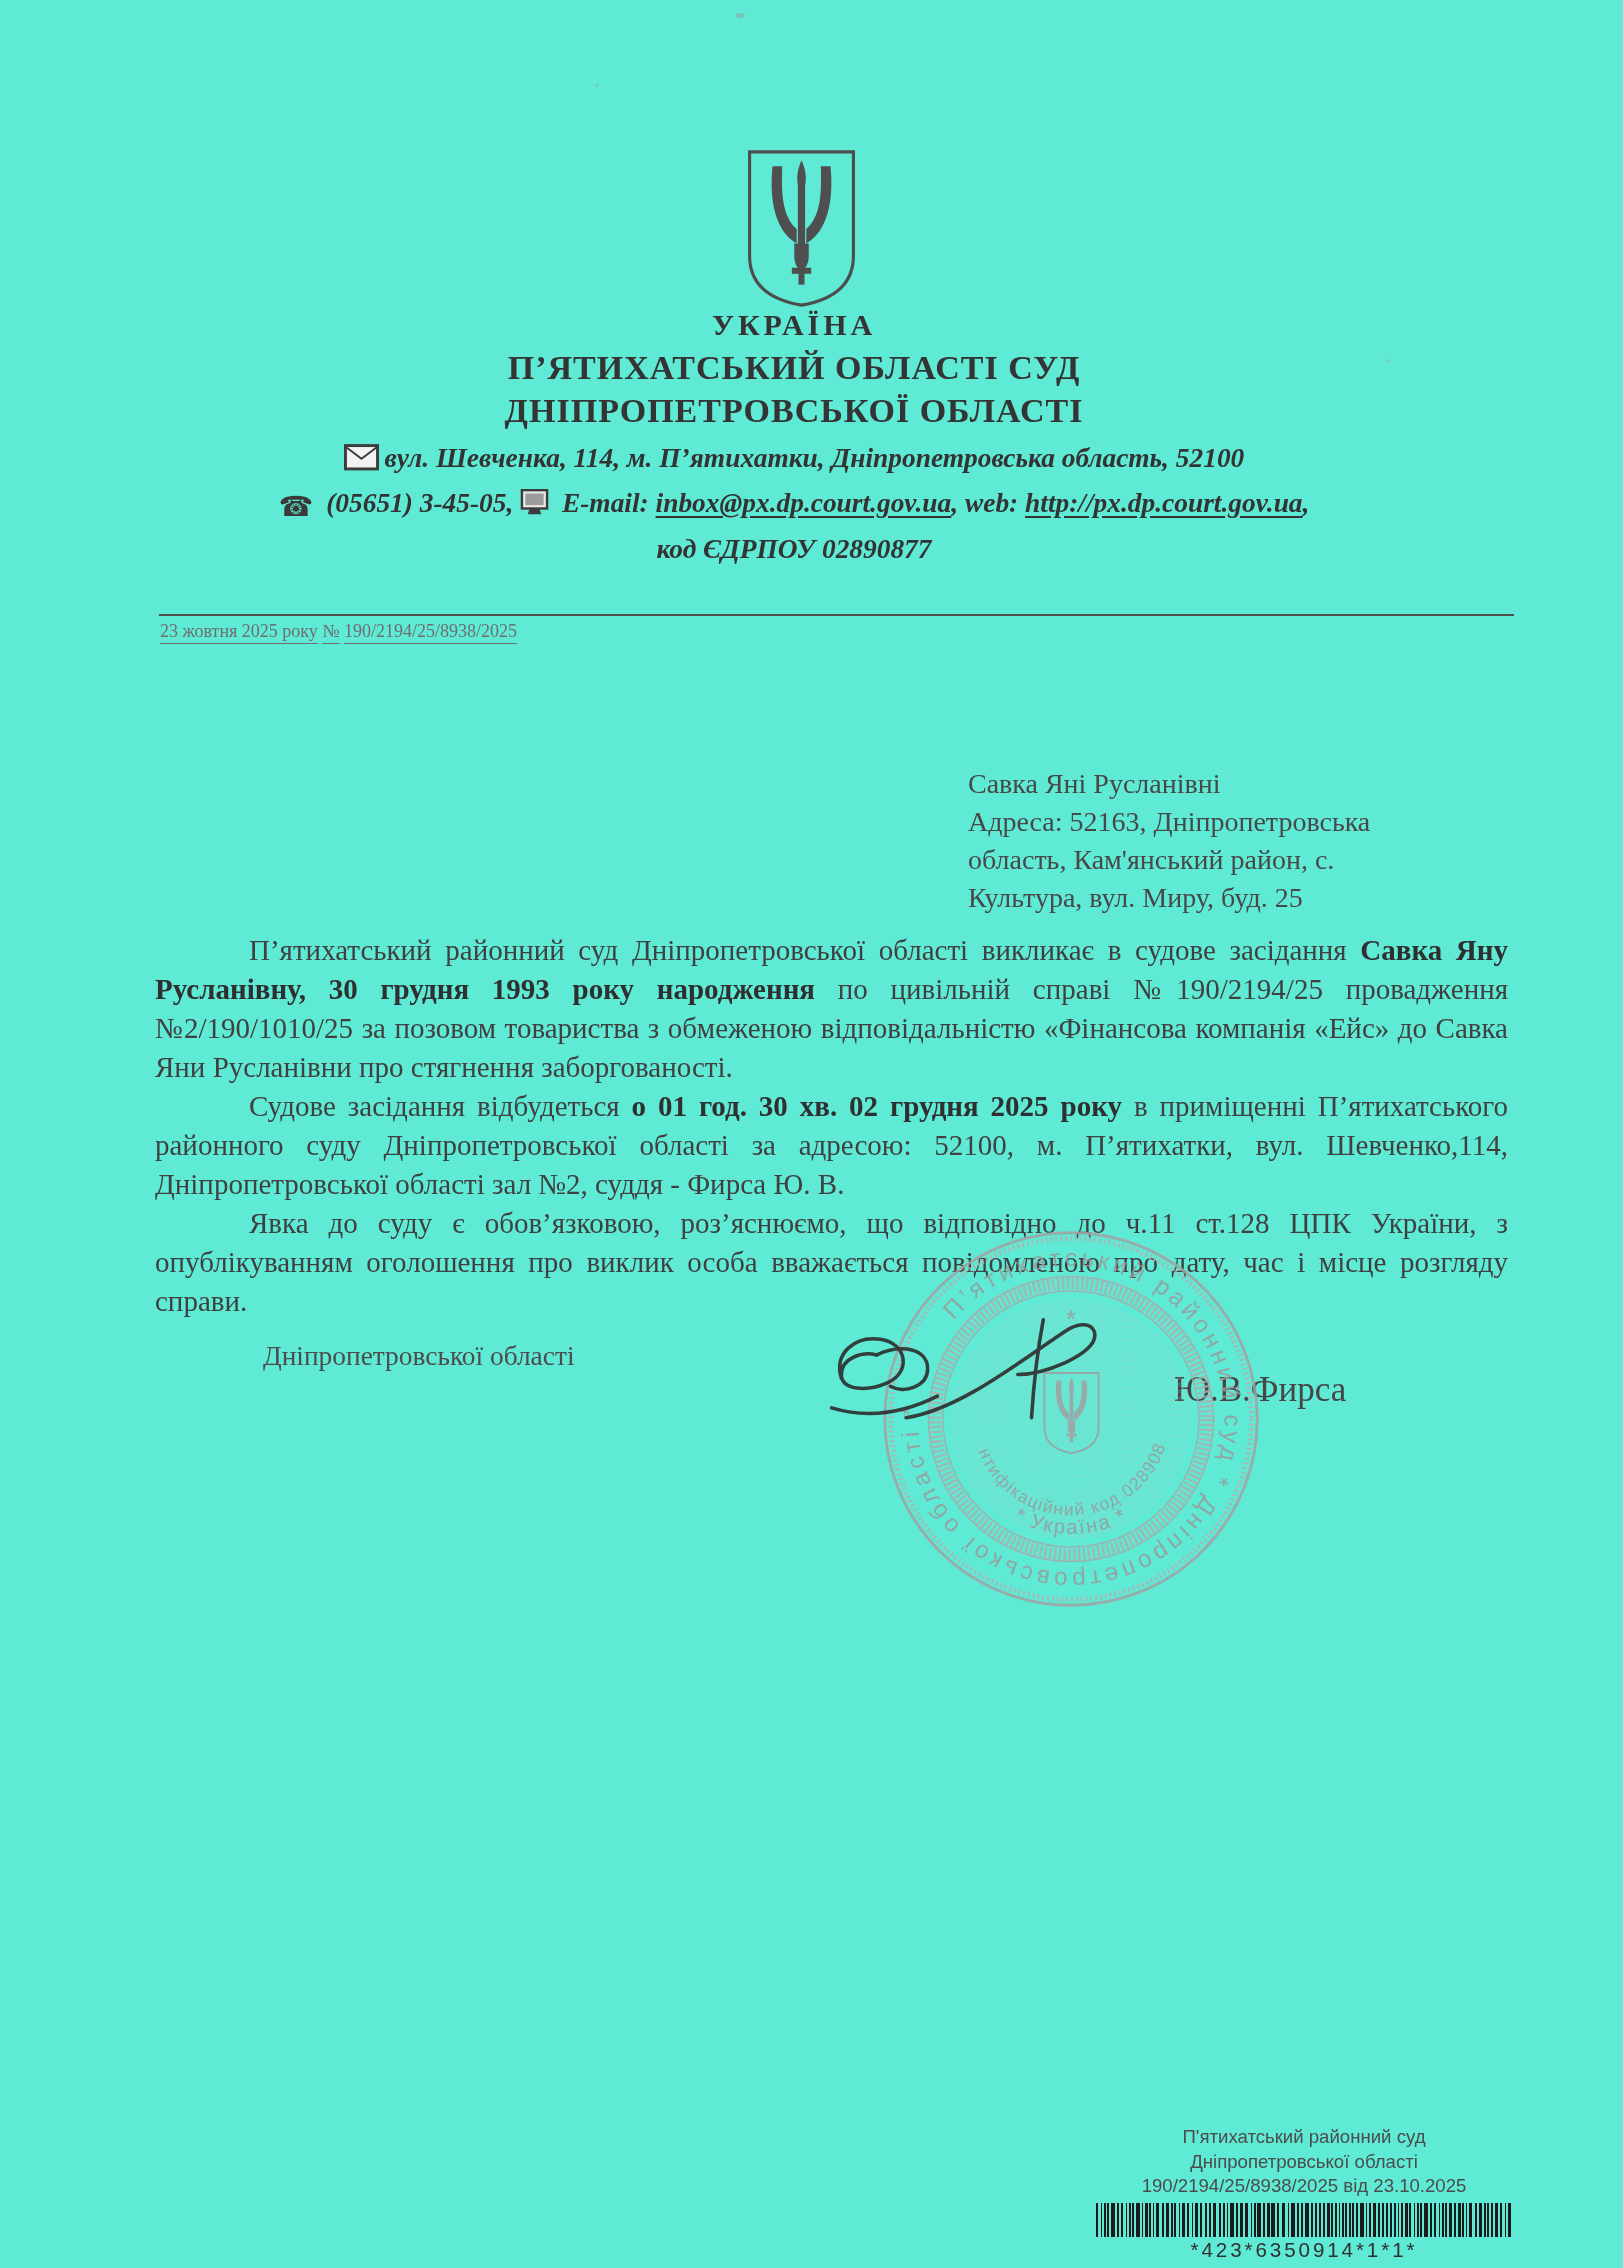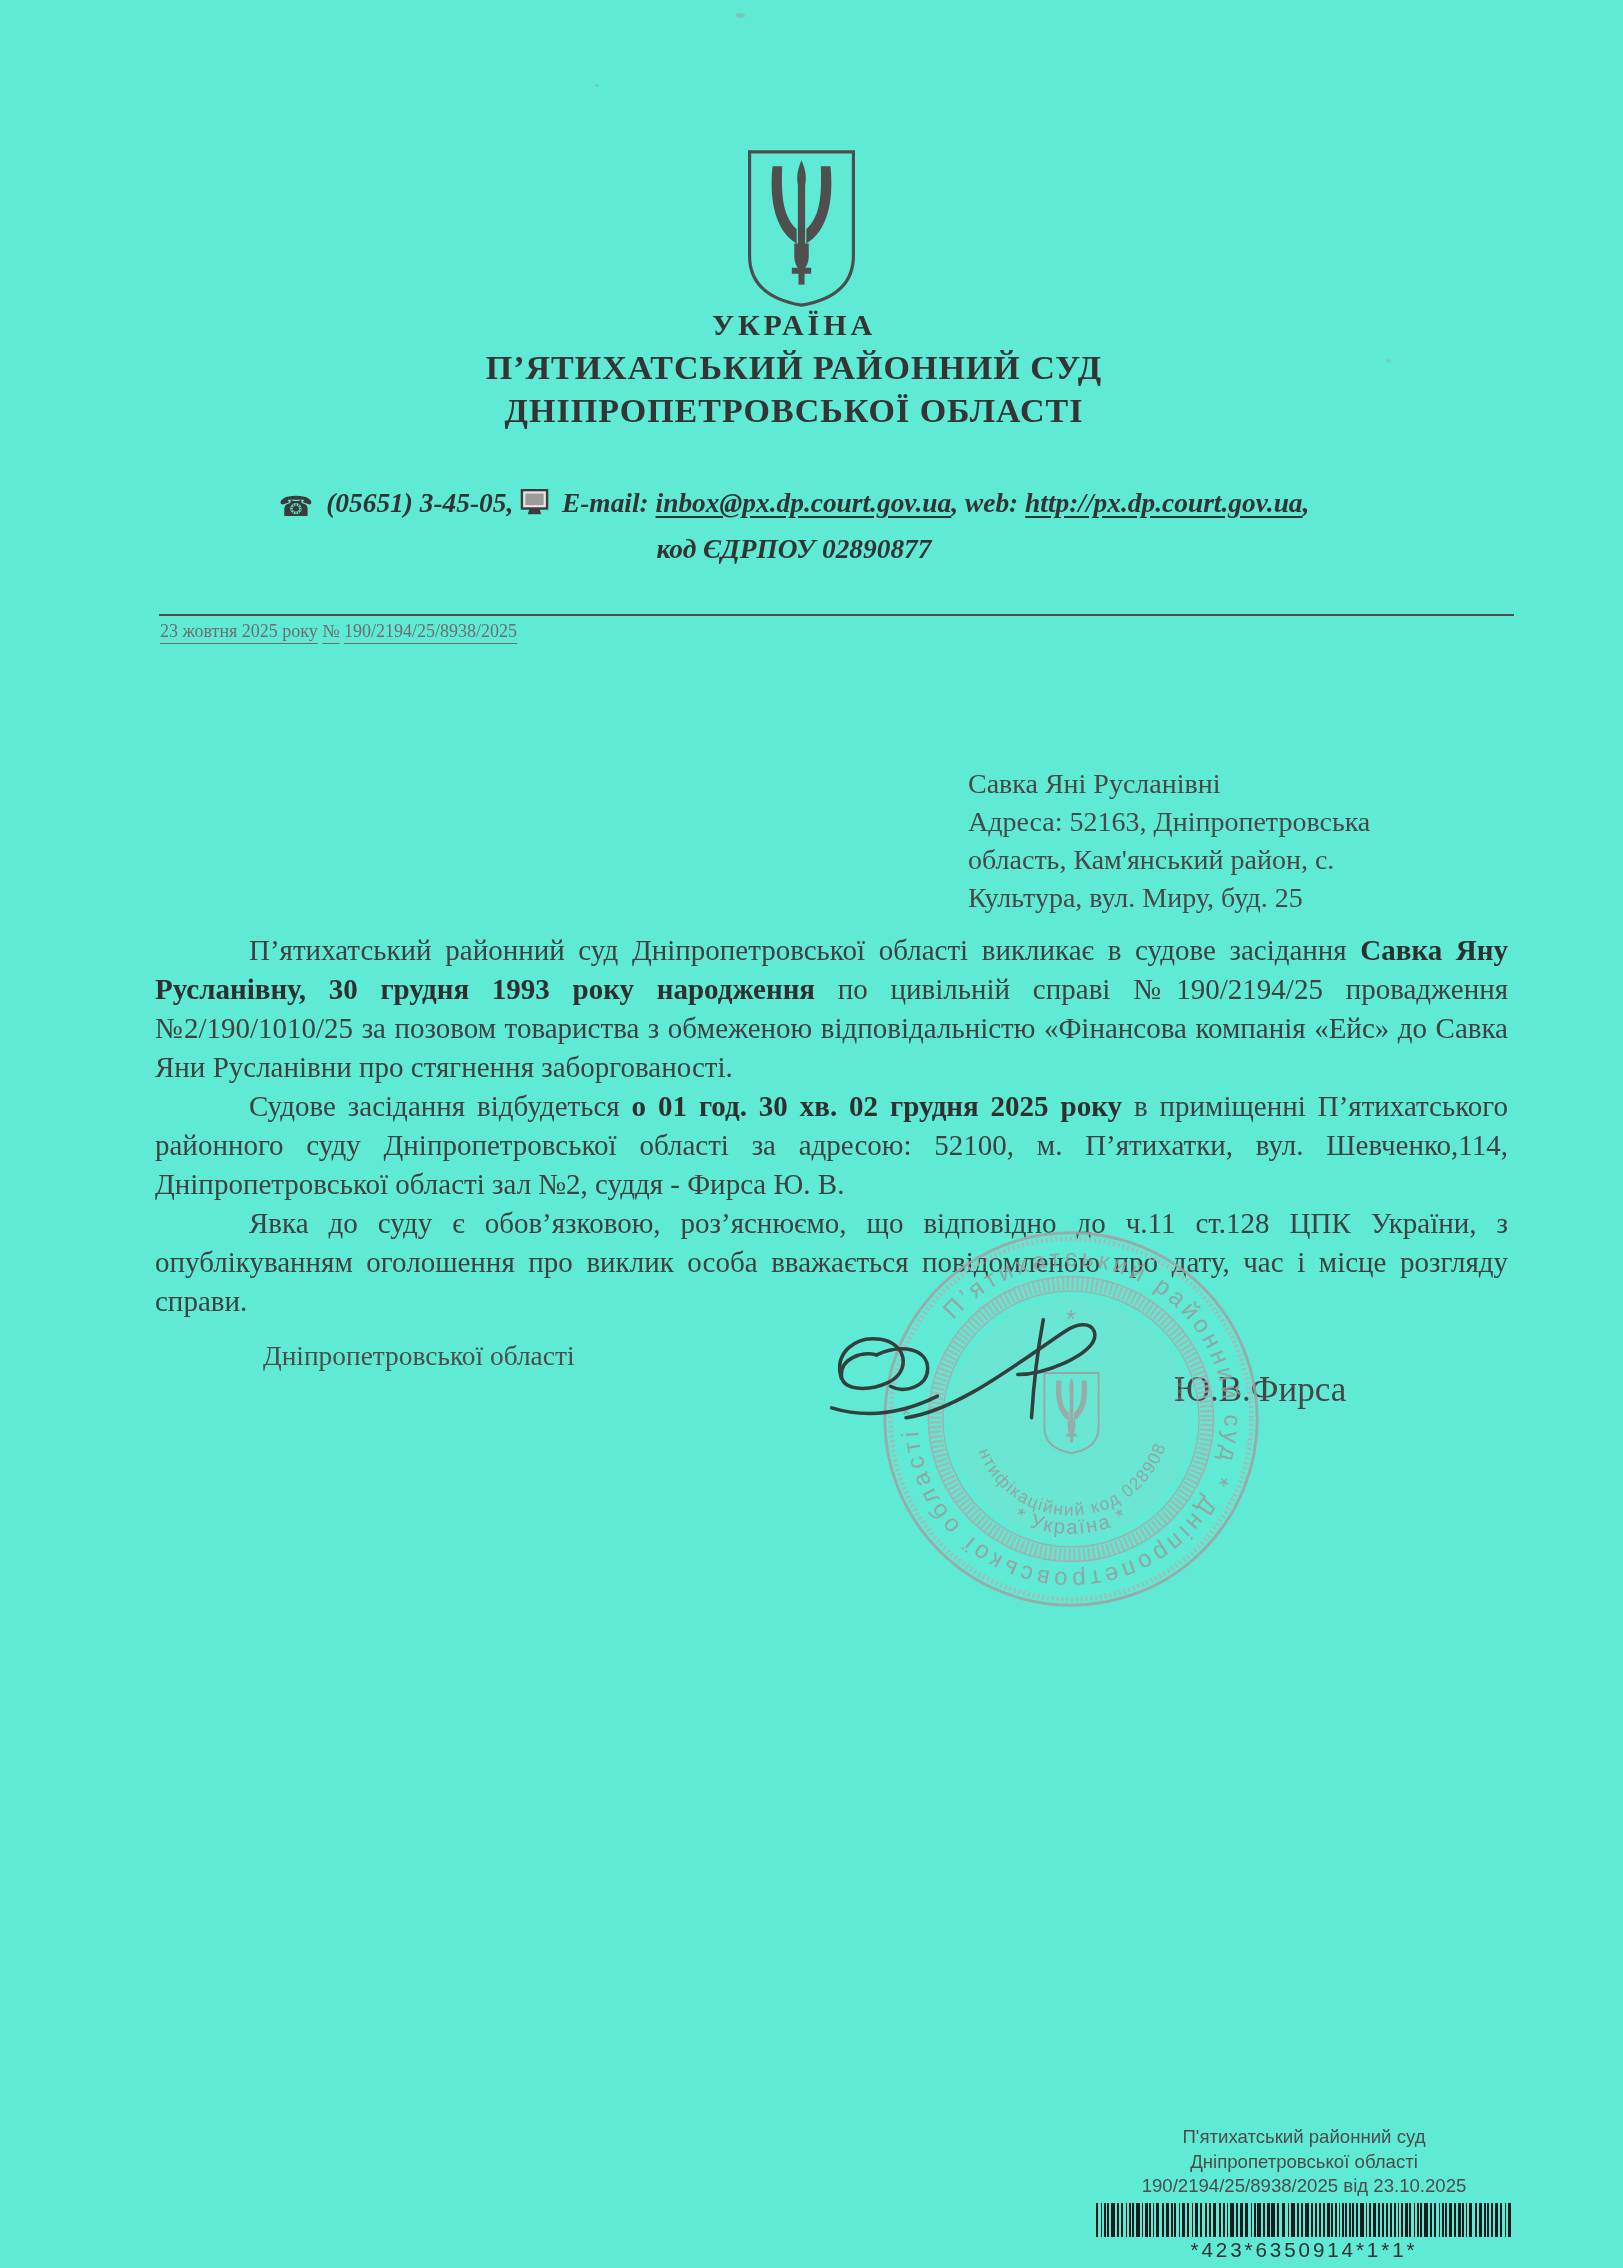--- a/index.html
+++ b/index.html
@@ -71,23 +71,31 @@
         <path d="M44,80 L56,80 L56,90 C56,97 53,101 50,103 C47,101 44,97 44,90 Z"></path>
         <path d="M47.5,95 L52.5,95 L52.5,114 L47.5,114 Z"></path>
         <path d="M42,100 L58,100 L58,105 L42,105 Z"></path>
       </g>
     </defs>
     <path d="M7,4 H93 V90 C93,116 73,127 50,131 C27,127 7,116 7,90 Z" fill="none" stroke="#4d4d4d" stroke-width="2.6"></path>
     <use href="#tz" fill="#4f4f4f"></use>
   </svg>
 
   <div class="hdr country">УКРАЇНА</div>
-  <div class="hdr court1">П’ЯТИХАТСЬКИЙ РАЙОННИЙ СУД</div>
+  <div class="hdr court1">П’ЯТИХАТСЬКИЙ ОБЛАСТІ СУД</div>
   <div class="hdr court2">ДНІПРОПЕТРОВСЬКОЇ ОБЛАСТІ</div>
 
+  <div class="hdr addr addr1">
+    <span class="icon">
+      <svg width="35" height="26.5" viewBox="0 0 36 27">
+          <rect x="1.5" y="1.5" width="33" height="24" fill="#f2f2f2" stroke="#3c3c3c" stroke-width="3"></rect>
+          <path d="M2,3 L18,15 L34,3" stroke="#3c3c3c" stroke-width="2" fill="none"></path>
+        </svg>
+    </span><span>вул. Шевченка, 114,  м. П’ятихатки,  Дніпропетровська область, 52100</span>
+  </div>
 
   <div class="hdr addr addr2">
     <span class="icon phone-glyph">☎</span>
     <span>(05651) 3-45-05,</span>
     <span class="icon">
       <svg width="29" height="27.4" viewBox="0 0 30 28">
           <rect x="2" y="1" width="26" height="19" stroke="#3c3c3c" stroke-width="2.5" fill="#e8e8e8"></rect>
           <rect x="5.5" y="4.5" width="19" height="12" fill="#9c9c9c"></rect>
           <path d="M10,20 L20,20 L22,26 L8,26 Z" fill="#3c3c3c"></path>
         </svg>

